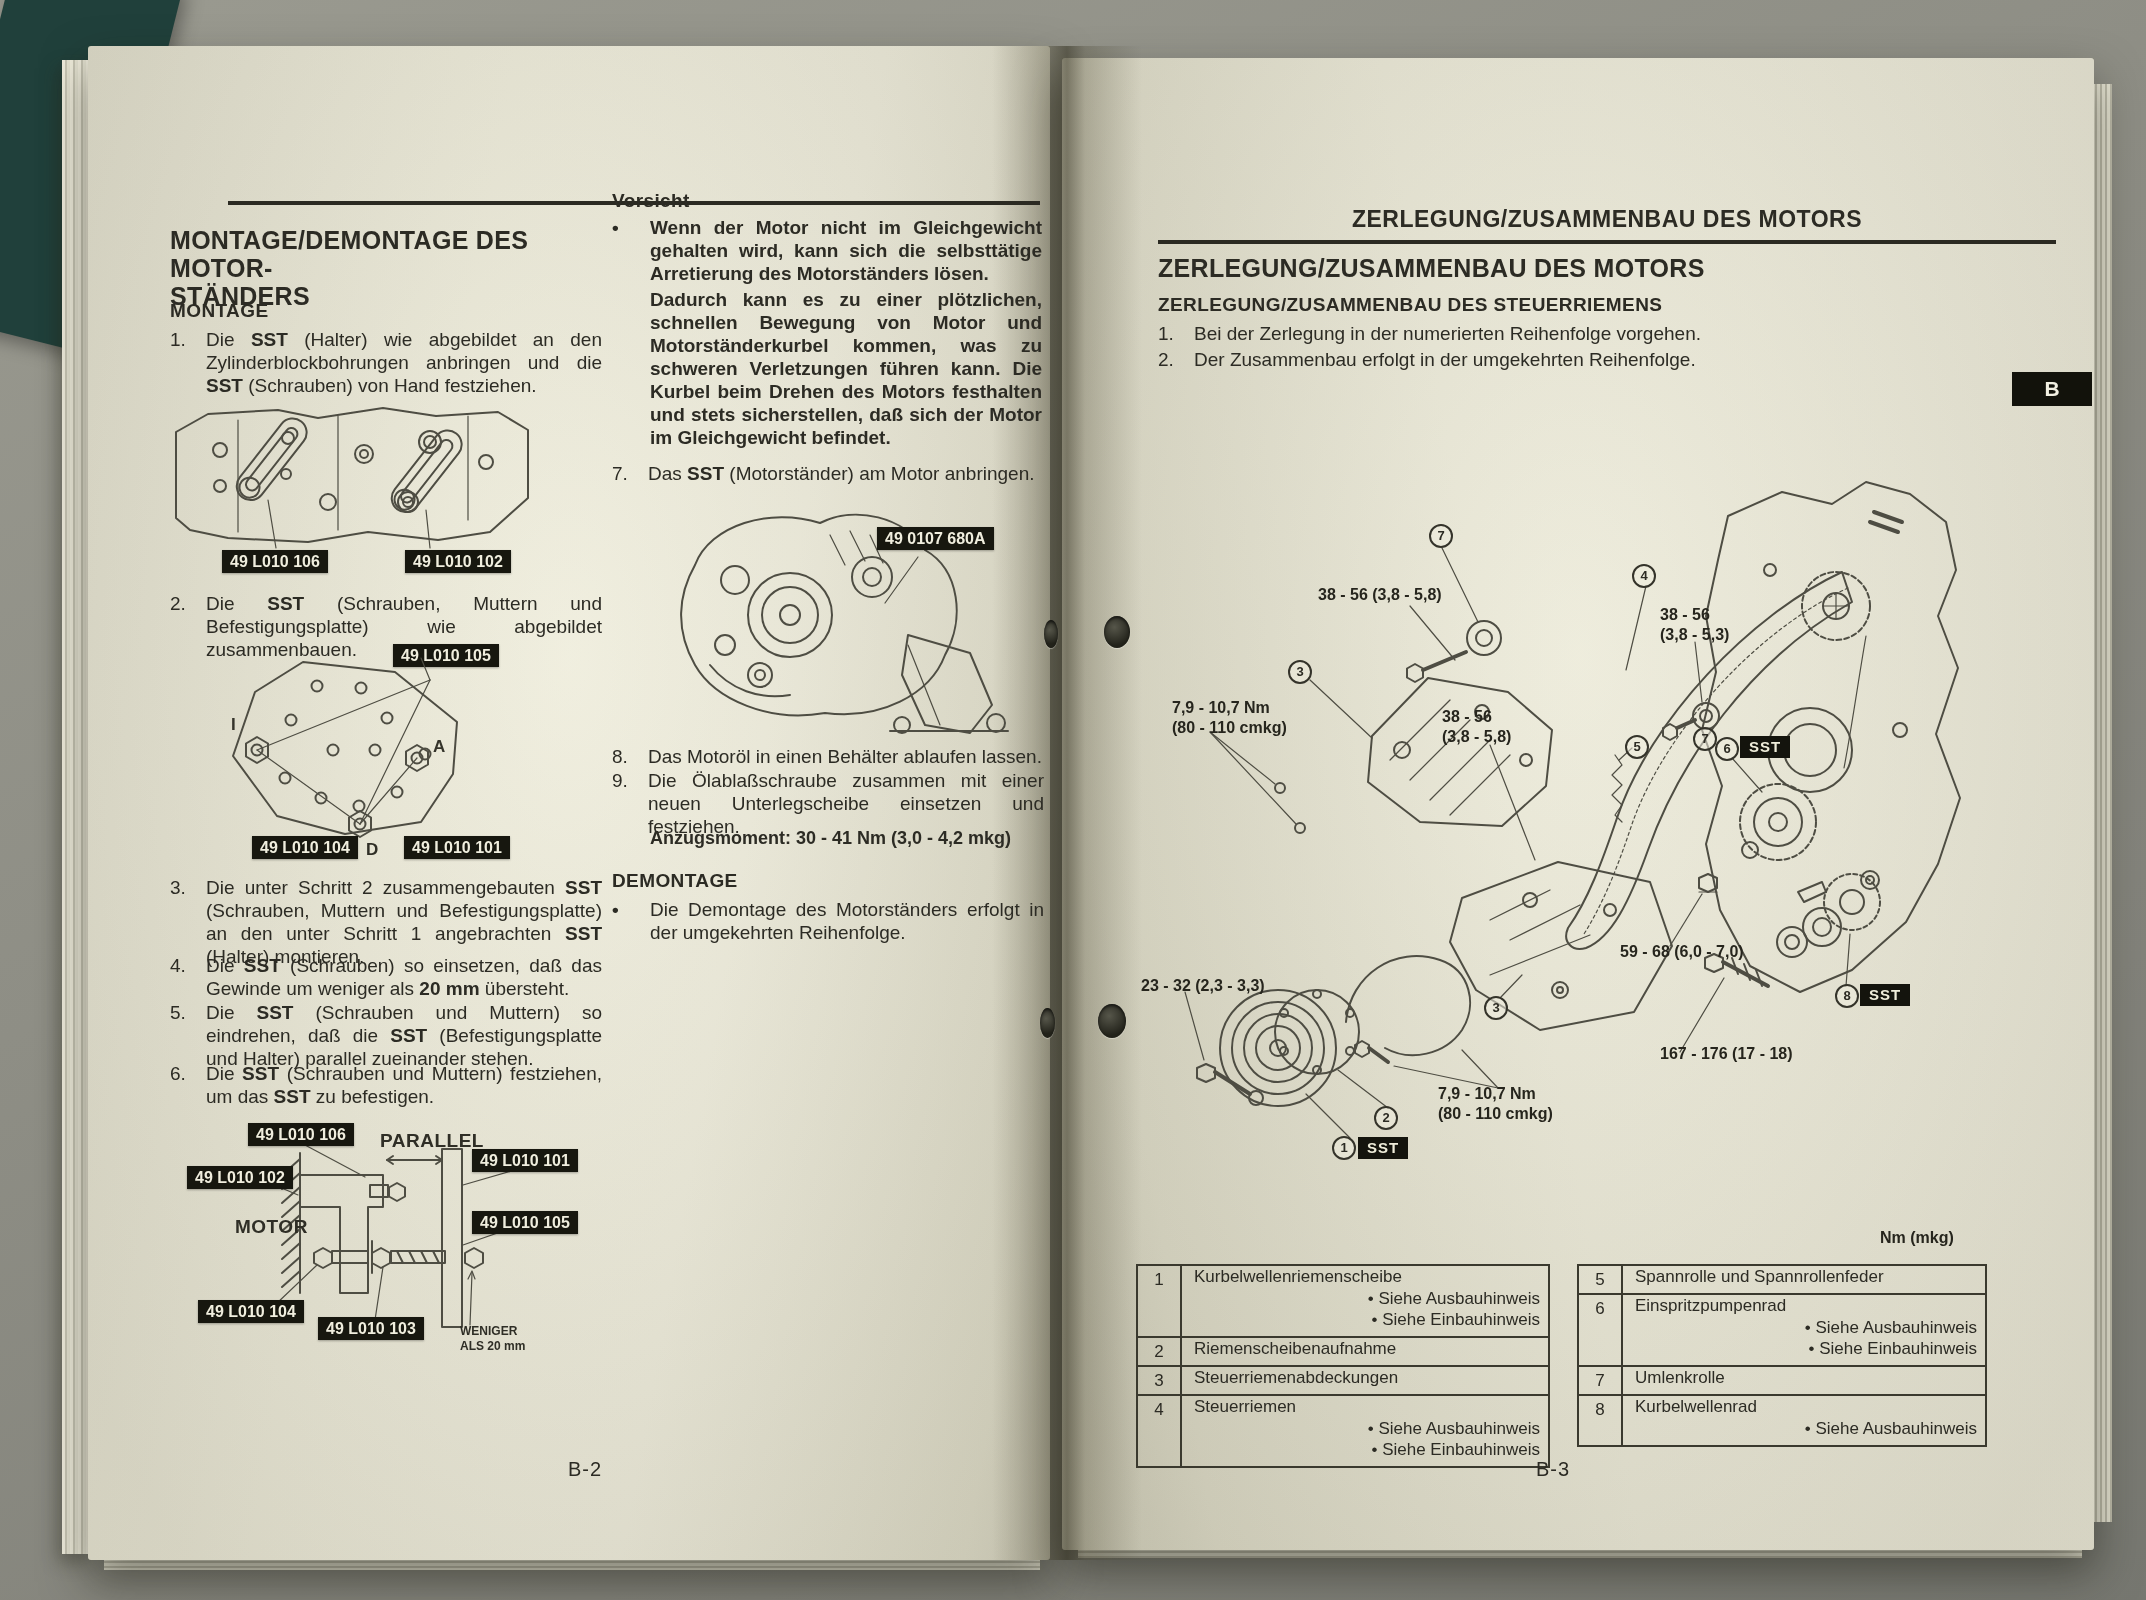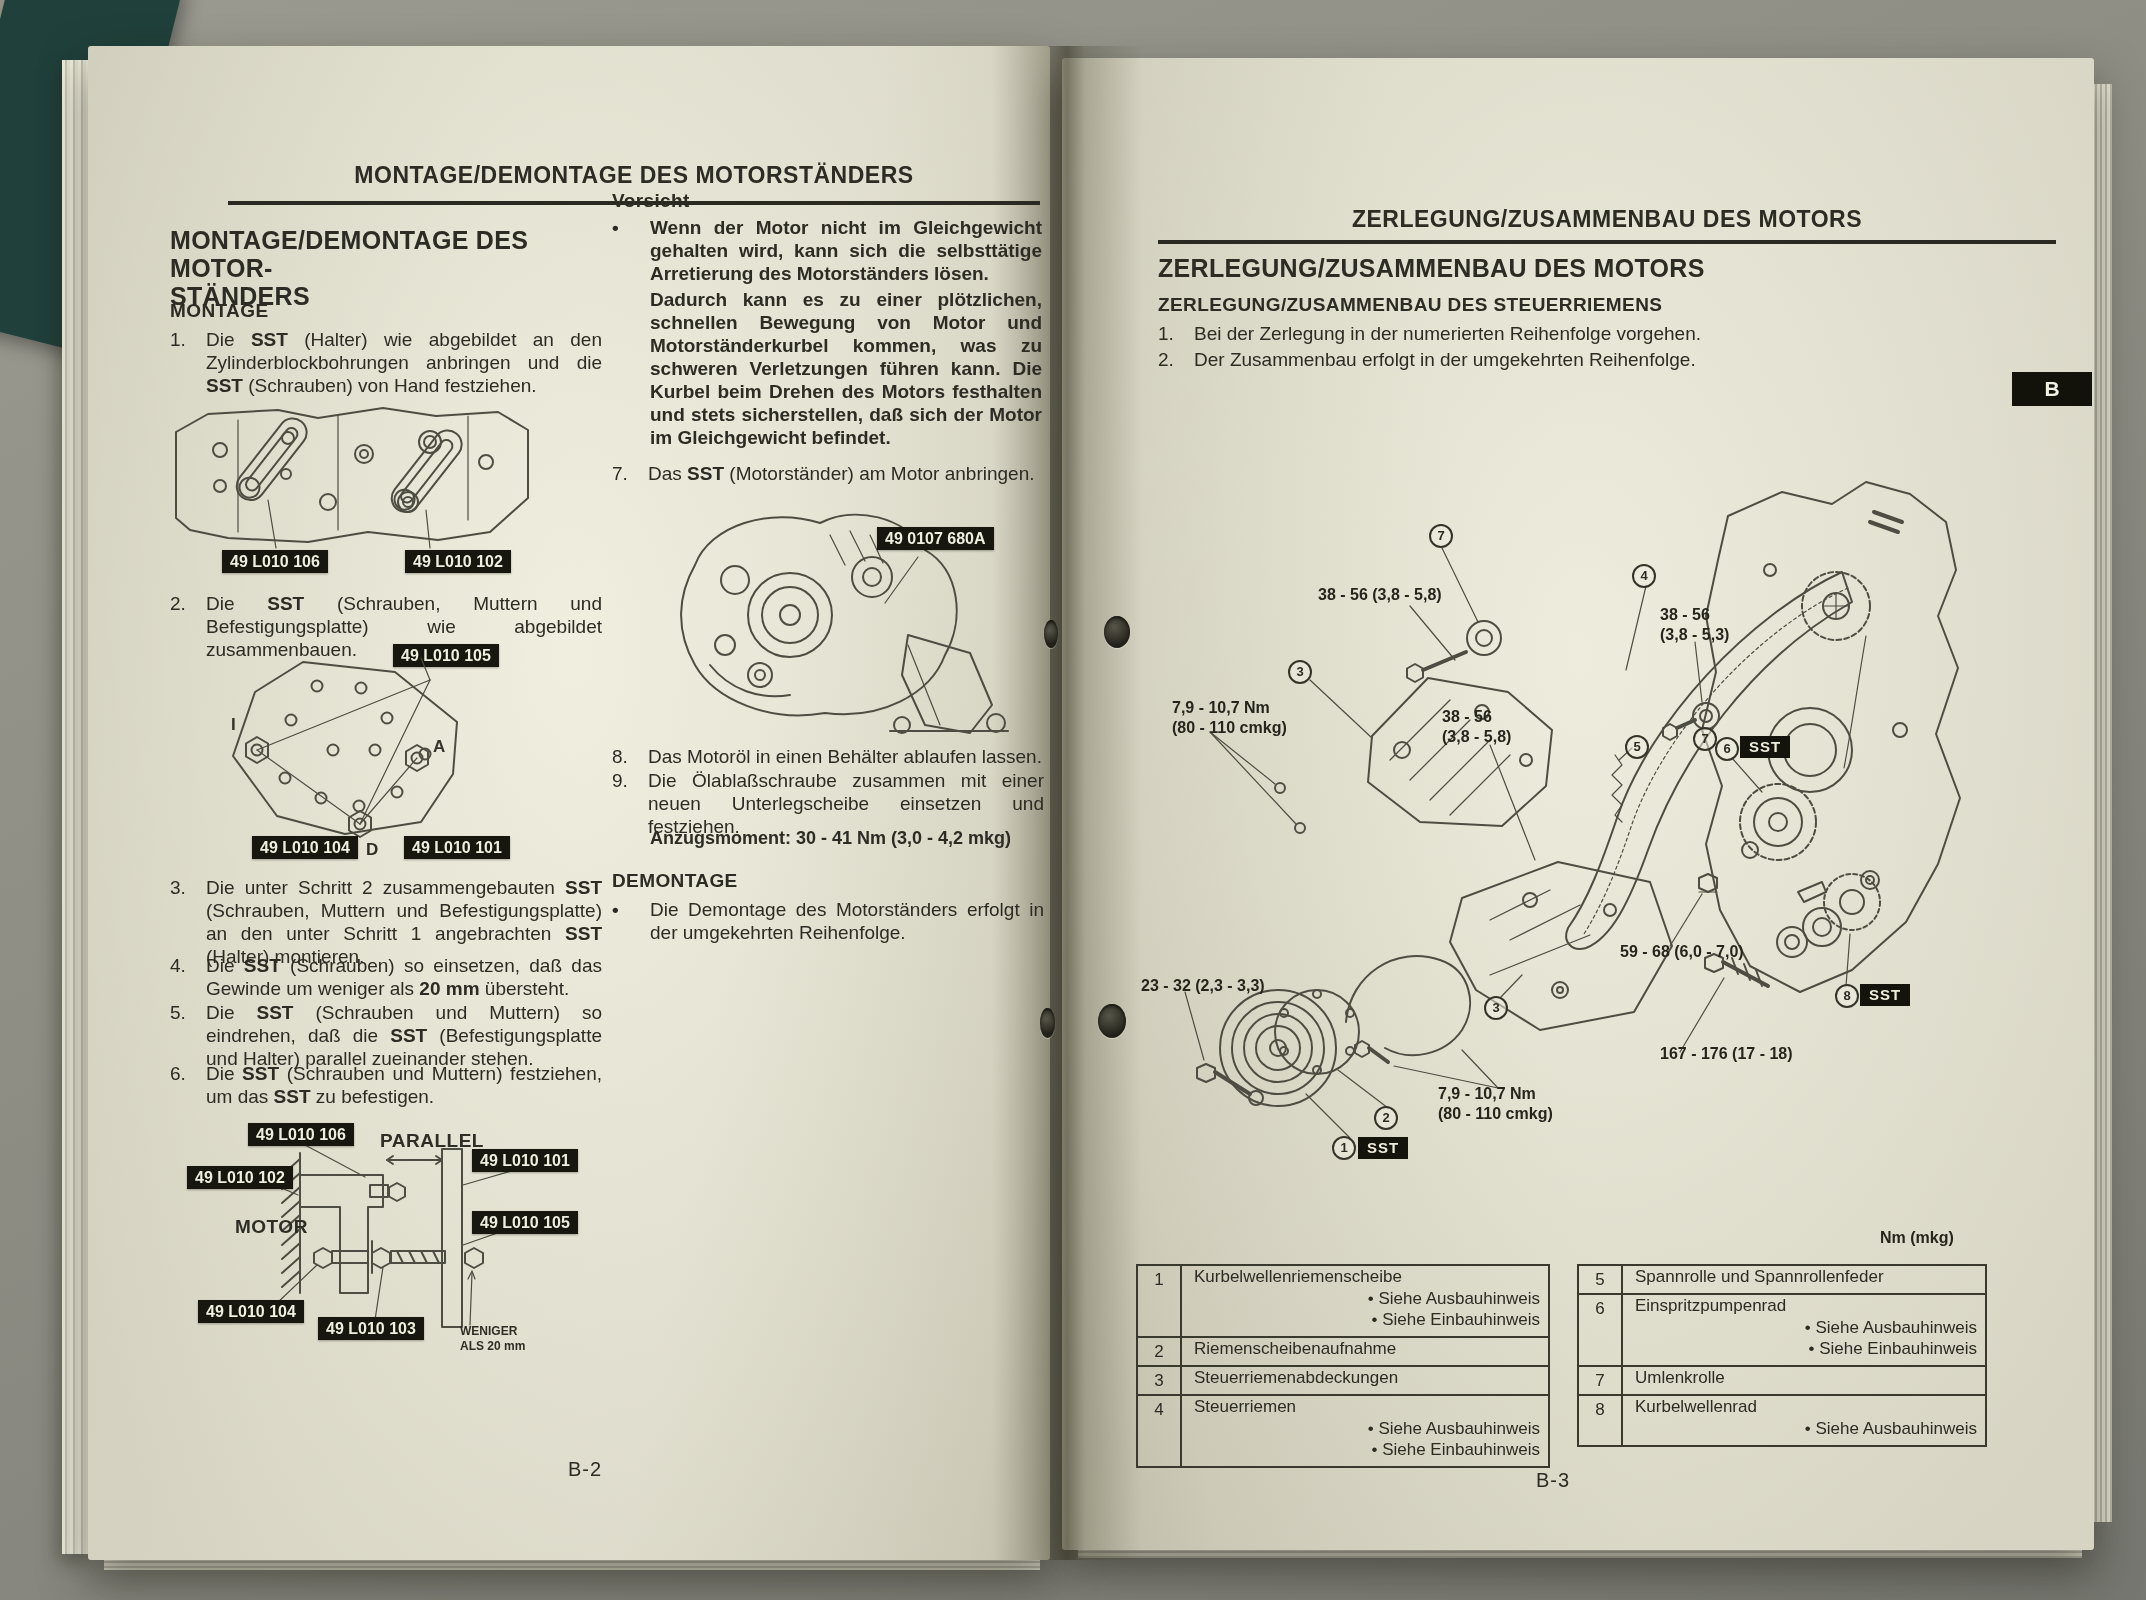--- a/index.html
+++ b/index.html
@@ -85,21 +85,20 @@
   <div class="abs page right-page"></div>
   <div class="abs page-vignette" style="left:88px;top:46px;width:962px;height:1514px;"></div>
   <div class="abs page-vignette" style="left:1062px;top:58px;width:1032px;height:1492px;"></div>
   <div class="abs spine-shadow"></div>
 
   <div class="abs hole" style="left:1104px;top:616px;width:26px;height:32px;"></div>
   <div class="abs hole" style="left:1098px;top:1004px;width:28px;height:34px;"></div>
   <div class="abs hole" style="left:1044px;top:620px;width:14px;height:28px;"></div>
   <div class="abs hole" style="left:1040px;top:1008px;width:15px;height:30px;"></div>
 
-  <div class="abs hdr" style="left:228px;top:162px;width:812px;">MONTAGE/DEMONTAGE DES MOTORSTÄNDERS</div>
   <div class="abs rule" style="left:228px;top:201px;width:812px;"></div>
 
   <div class="abs h2" style="left:170px;top:226px;width:450px;">MONTAGE/DEMONTAGE DES MOTOR-
 STÄNDERS</div>
   <div class="abs h3" style="left:170px;top:300px;">MONTAGE</div>
 
   <div class="abs step" style="left:170px;top:328px;width:432px;">
     <span class="num">1.</span>
     <span class="txt"><span>Die </span><b>SST</b><span> (Halter) wie abgebildet an den Zylinderblockbohrungen anbringen und die </span><b>SST</b><span> (Schrauben) von Hand festziehen.</span></span>
   </div>
@@ -505,15 +504,15 @@
     <div class="prow">
       <div class="pnum">8</div>
       <div class="plabel"><span>Kurbelwellenrad</span>
         <ul class="notes">
           <li>Siehe Ausbauhinweis</li>
         </ul>
       </div>
     </div>
   </div>
 
-  <div class="abs pagenum" style="left:1513px;top:1458px;width:80px;margin-top:11px;">B-3</div>
+  <div class="abs pagenum" style="left:1513px;top:1458px;width:80px;">B-3</div>
 
 </div>
 
 </body></html>

